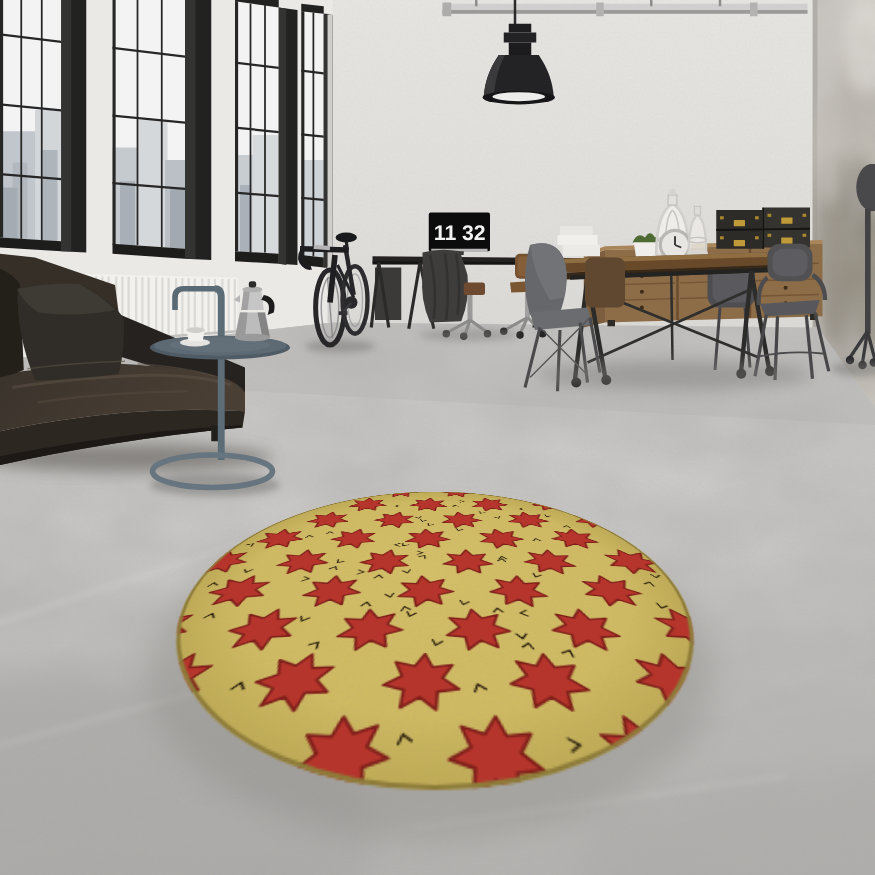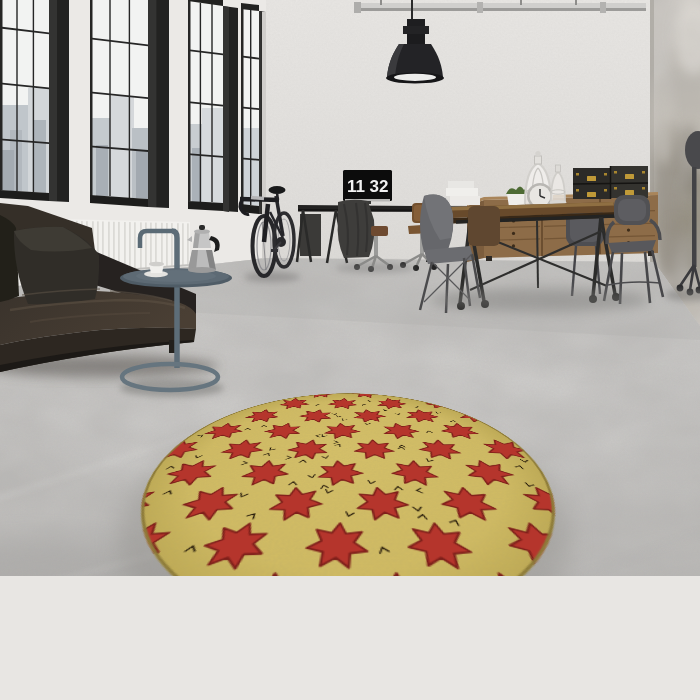--- a/index.html
+++ b/index.html
@@ -1,16 +1,16 @@
 <!DOCTYPE html>
 <html><head>
 <meta charset="utf-8">
 <style>
   html,body{margin:0;padding:0;background:#e8e6e3;}
-  .scene{position:relative;width:700px;height:576px;overflow:hidden;font-family:"Liberation Sans",sans-serif;-webkit-font-smoothing:antialiased;}
+  .scene{position:relative;width:700px;height:700px;overflow:hidden;font-family:"Liberation Sans",sans-serif;-webkit-font-smoothing:antialiased;}
   .scene > svg{position:absolute;left:0;top:0;}
   .rug{position:absolute;left:128px;top:233px;width:440px;height:440px;
        transform:perspective(310px) rotateX(60deg);transform-origin:50% 50%;}
 </style>
 </head>
 <body>
 <div class="scene">
 <svg width="700" height="700" viewBox="0 0 700 700">
 <defs>
   <linearGradient id="wallg" x1="0" y1="0" x2="0" y2="1">

